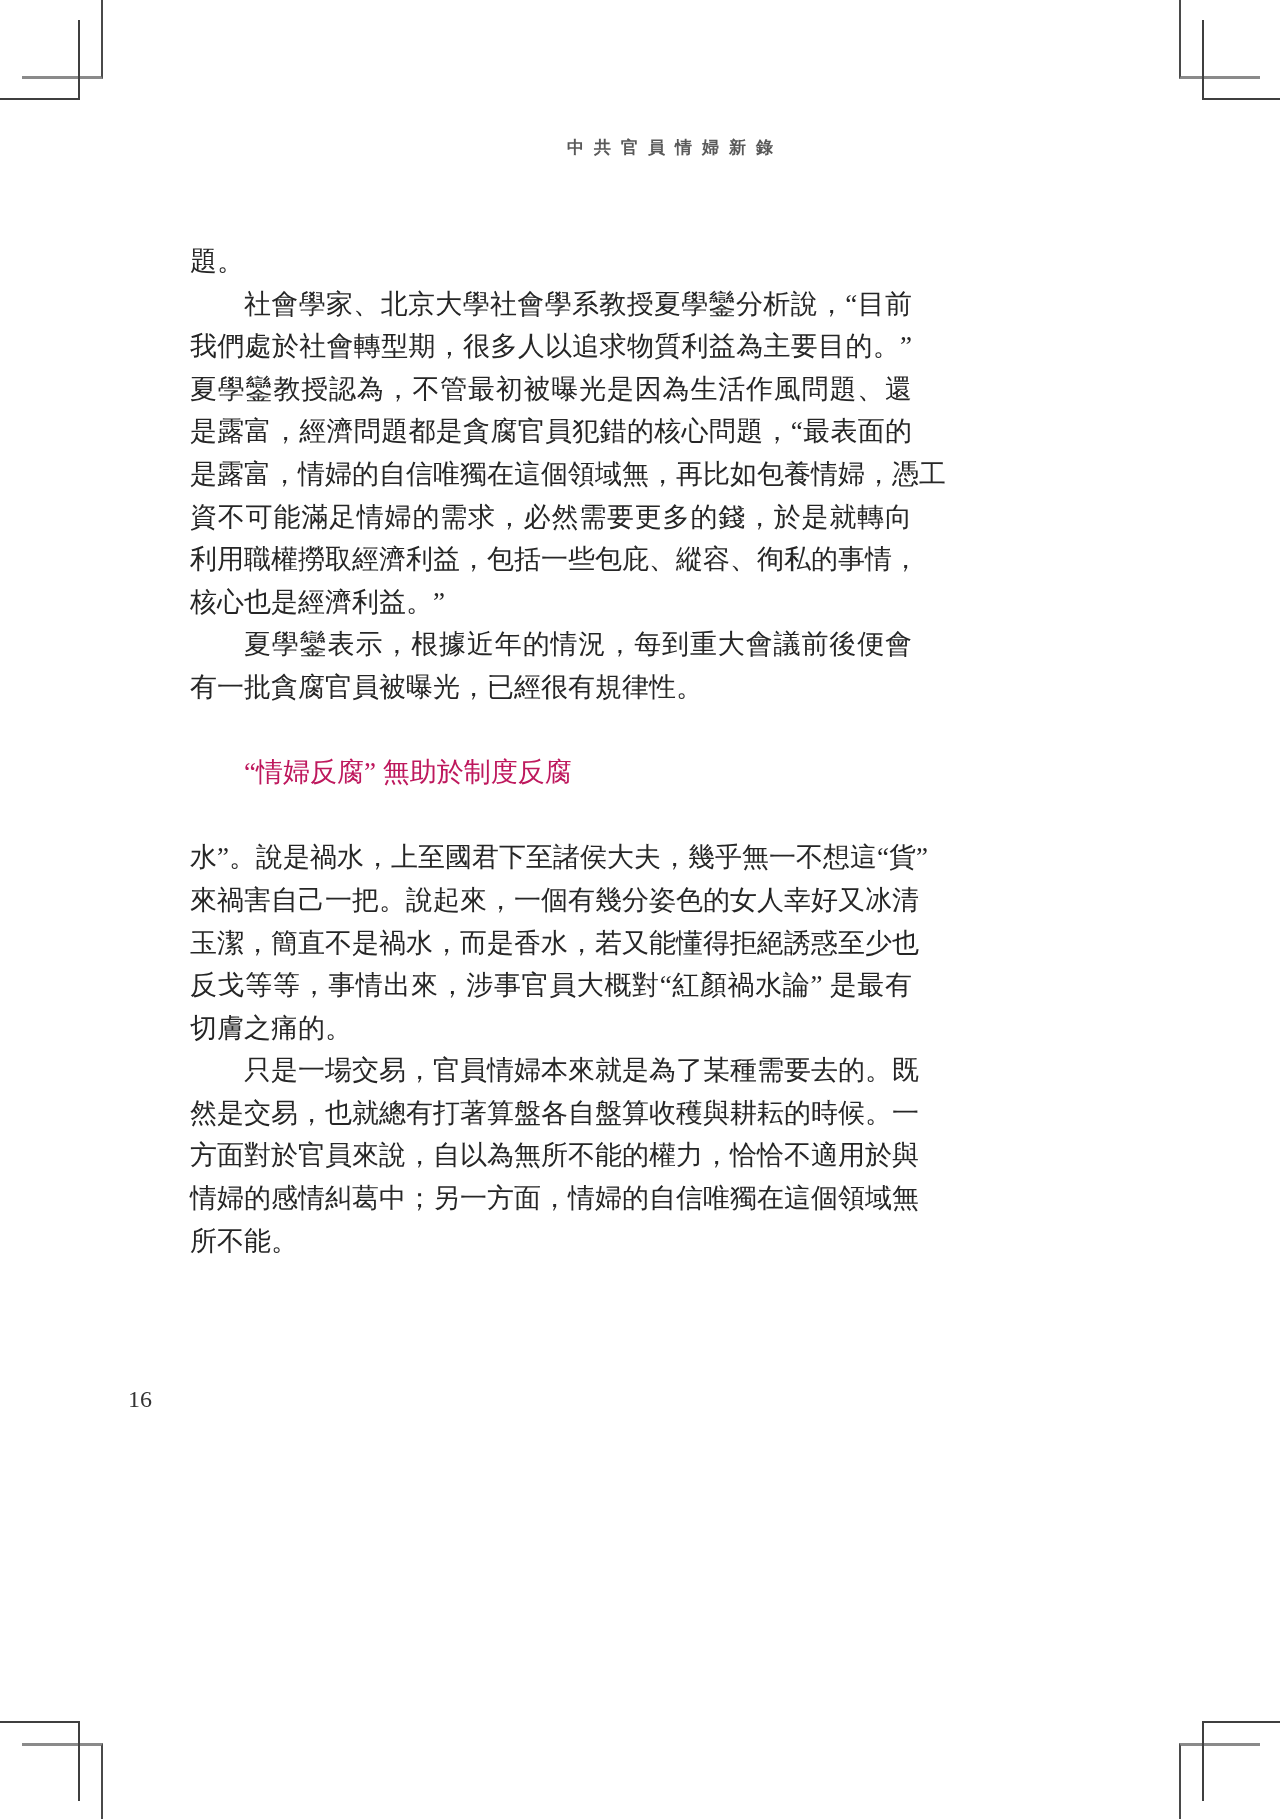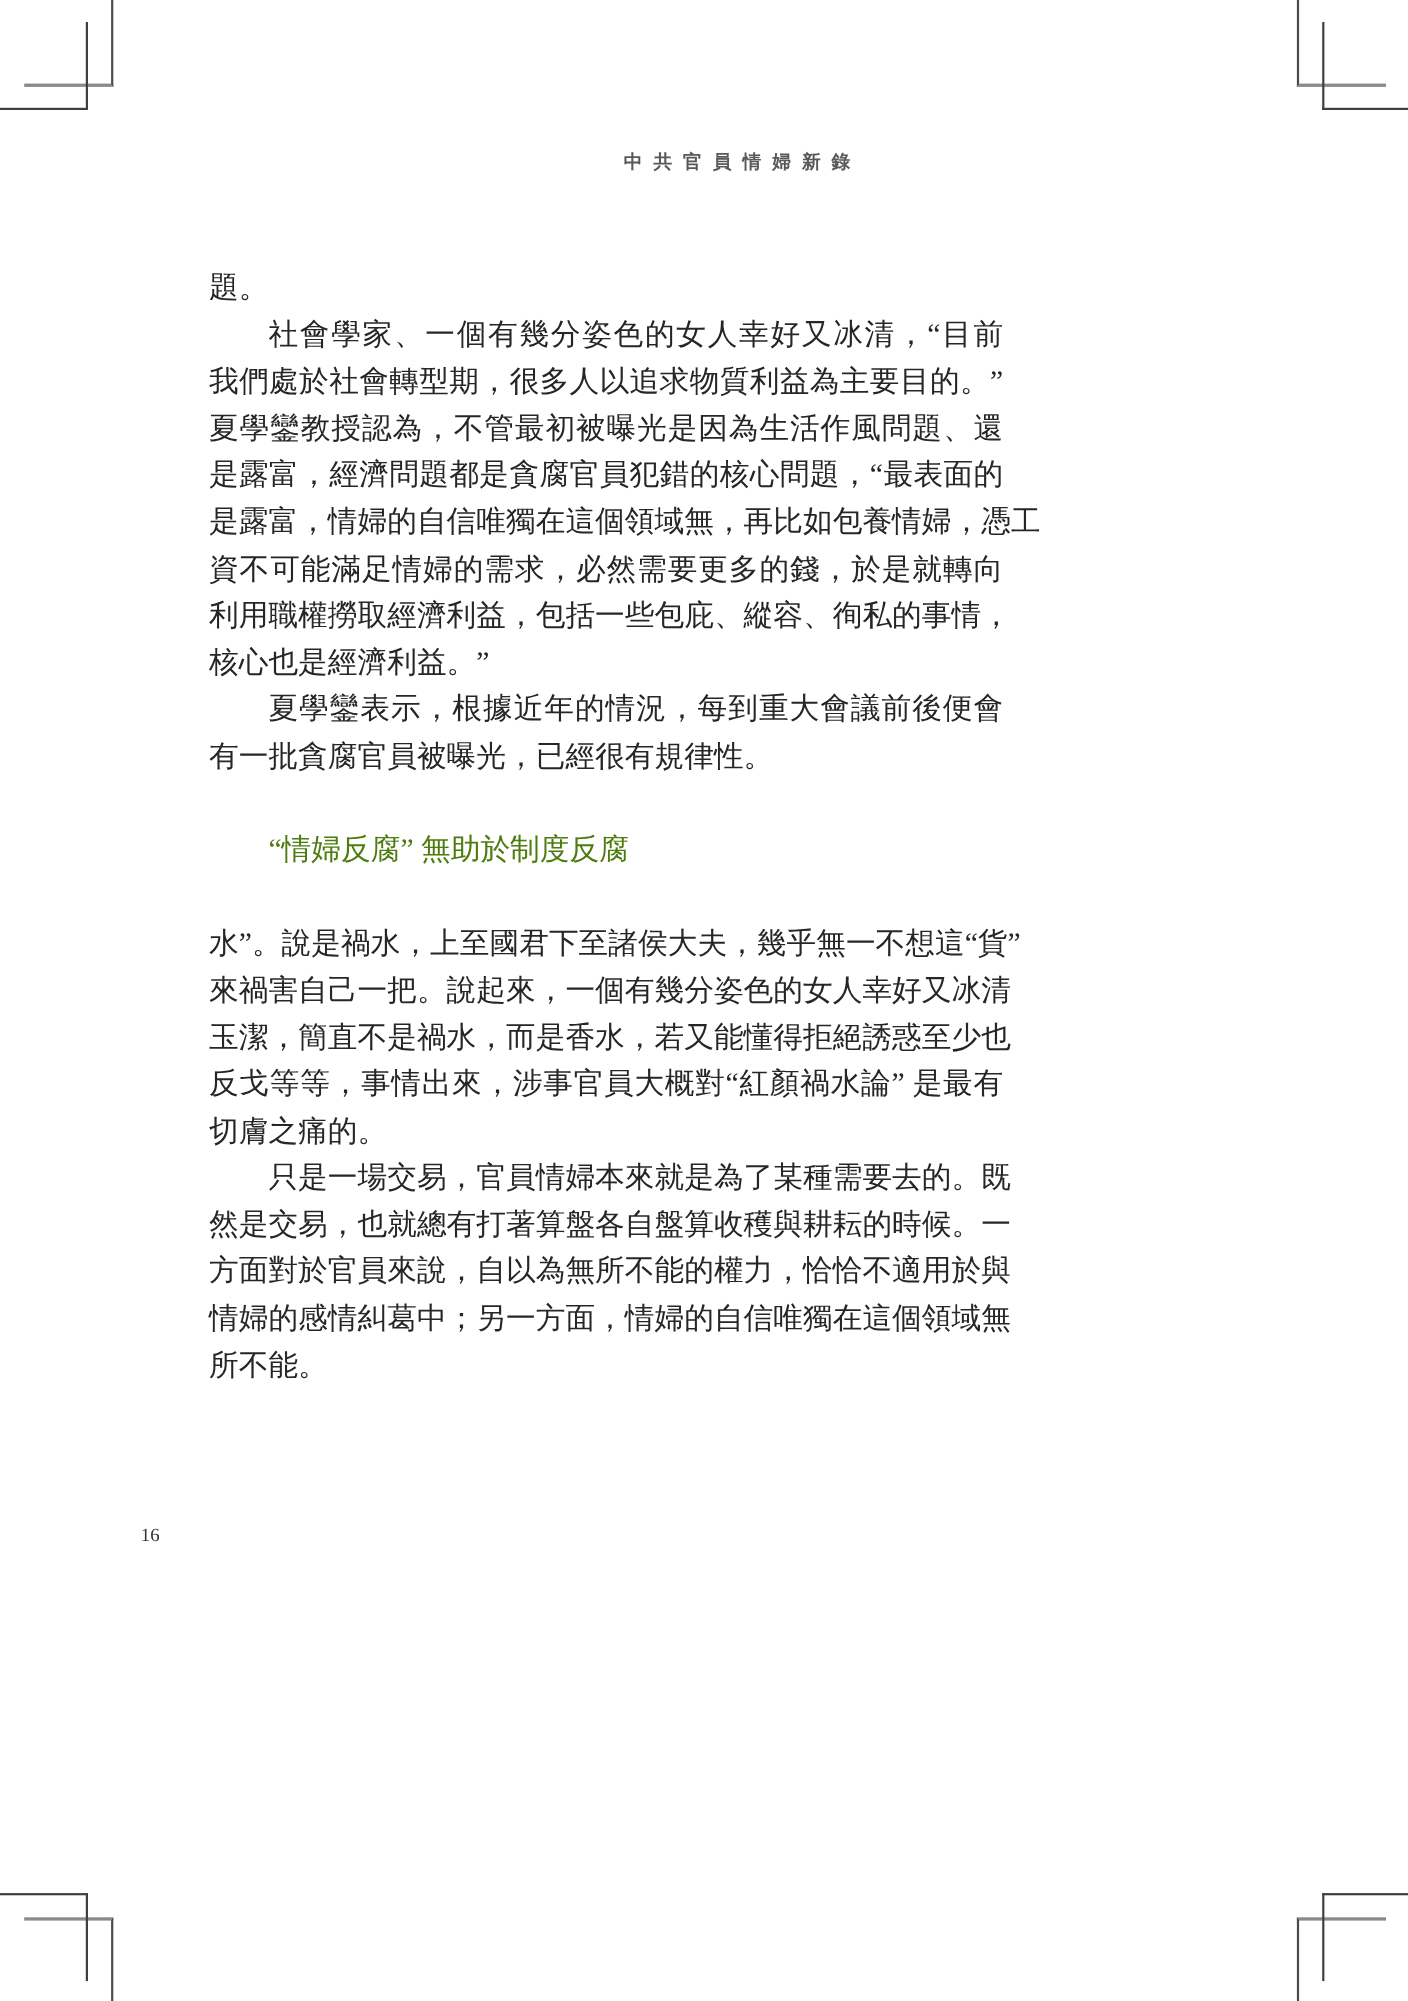--- a/index.html
+++ b/index.html
@@ -59,29 +59,29 @@
   .line, .heading { min-height: 42.6px; }
   .line.indent { text-indent: 2em; }
   .line.end {
     text-align: left;
     text-align-last: left;
   }
   .heading {
     margin: 42.6px 0;
     padding-left: 2em;
     text-align: left;
-    color: #4d7c0f;
+    color: #be185d;
   }
 
   
   .pagenum {
     position: absolute;
     left: 128px;
     top: 1386px;
-    font-size: 17px;
+    font-size: 24px;
     color: #333333;
     font-family: "Liberation Serif", "DejaVu Serif", serif;
   }
 </style>
 </head>
 <body>
 
 <div class="page">
 
   <div class="crop tl-a"></div>
@@ -90,21 +90,21 @@
   <div class="crop tr-b"></div>
   <div class="crop bl-a"></div>
   <div class="crop bl-b"></div>
   <div class="crop br-a"></div>
   <div class="crop br-b"></div>
 
   <div class="running-head">中共官員情婦新錄</div>
 
   <div class="column">
     <div class="line end">題。</div>
-    <div class="line indent">社會學家、一個有幾分姿色的女人幸好又冰清，“目前</div>
+    <div class="line indent">社會學家、北京大學社會學系教授夏學鑾分析說，“目前</div>
     <div class="line">我們處於社會轉型期，很多人以追求物質利益為主要目的。”</div>
     <div class="line">夏學鑾教授認為，不管最初被曝光是因為生活作風問題、還</div>
     <div class="line">是露富，經濟問題都是貪腐官員犯錯的核心問題，“最表面的</div>
     <div class="line">是露富，情婦的自信唯獨在這個領域無，再比如包養情婦，憑工</div>
     <div class="line">資不可能滿足情婦的需求，必然需要更多的錢，於是就轉向</div>
     <div class="line">利用職權撈取經濟利益，包括一些包庇、縱容、徇私的事情，</div>
     <div class="line end">核心也是經濟利益。”</div>
     <div class="line indent">夏學鑾表示，根據近年的情況，每到重大會議前後便會</div>
     <div class="line end">有一批貪腐官員被曝光，已經很有規律性。</div>
 

